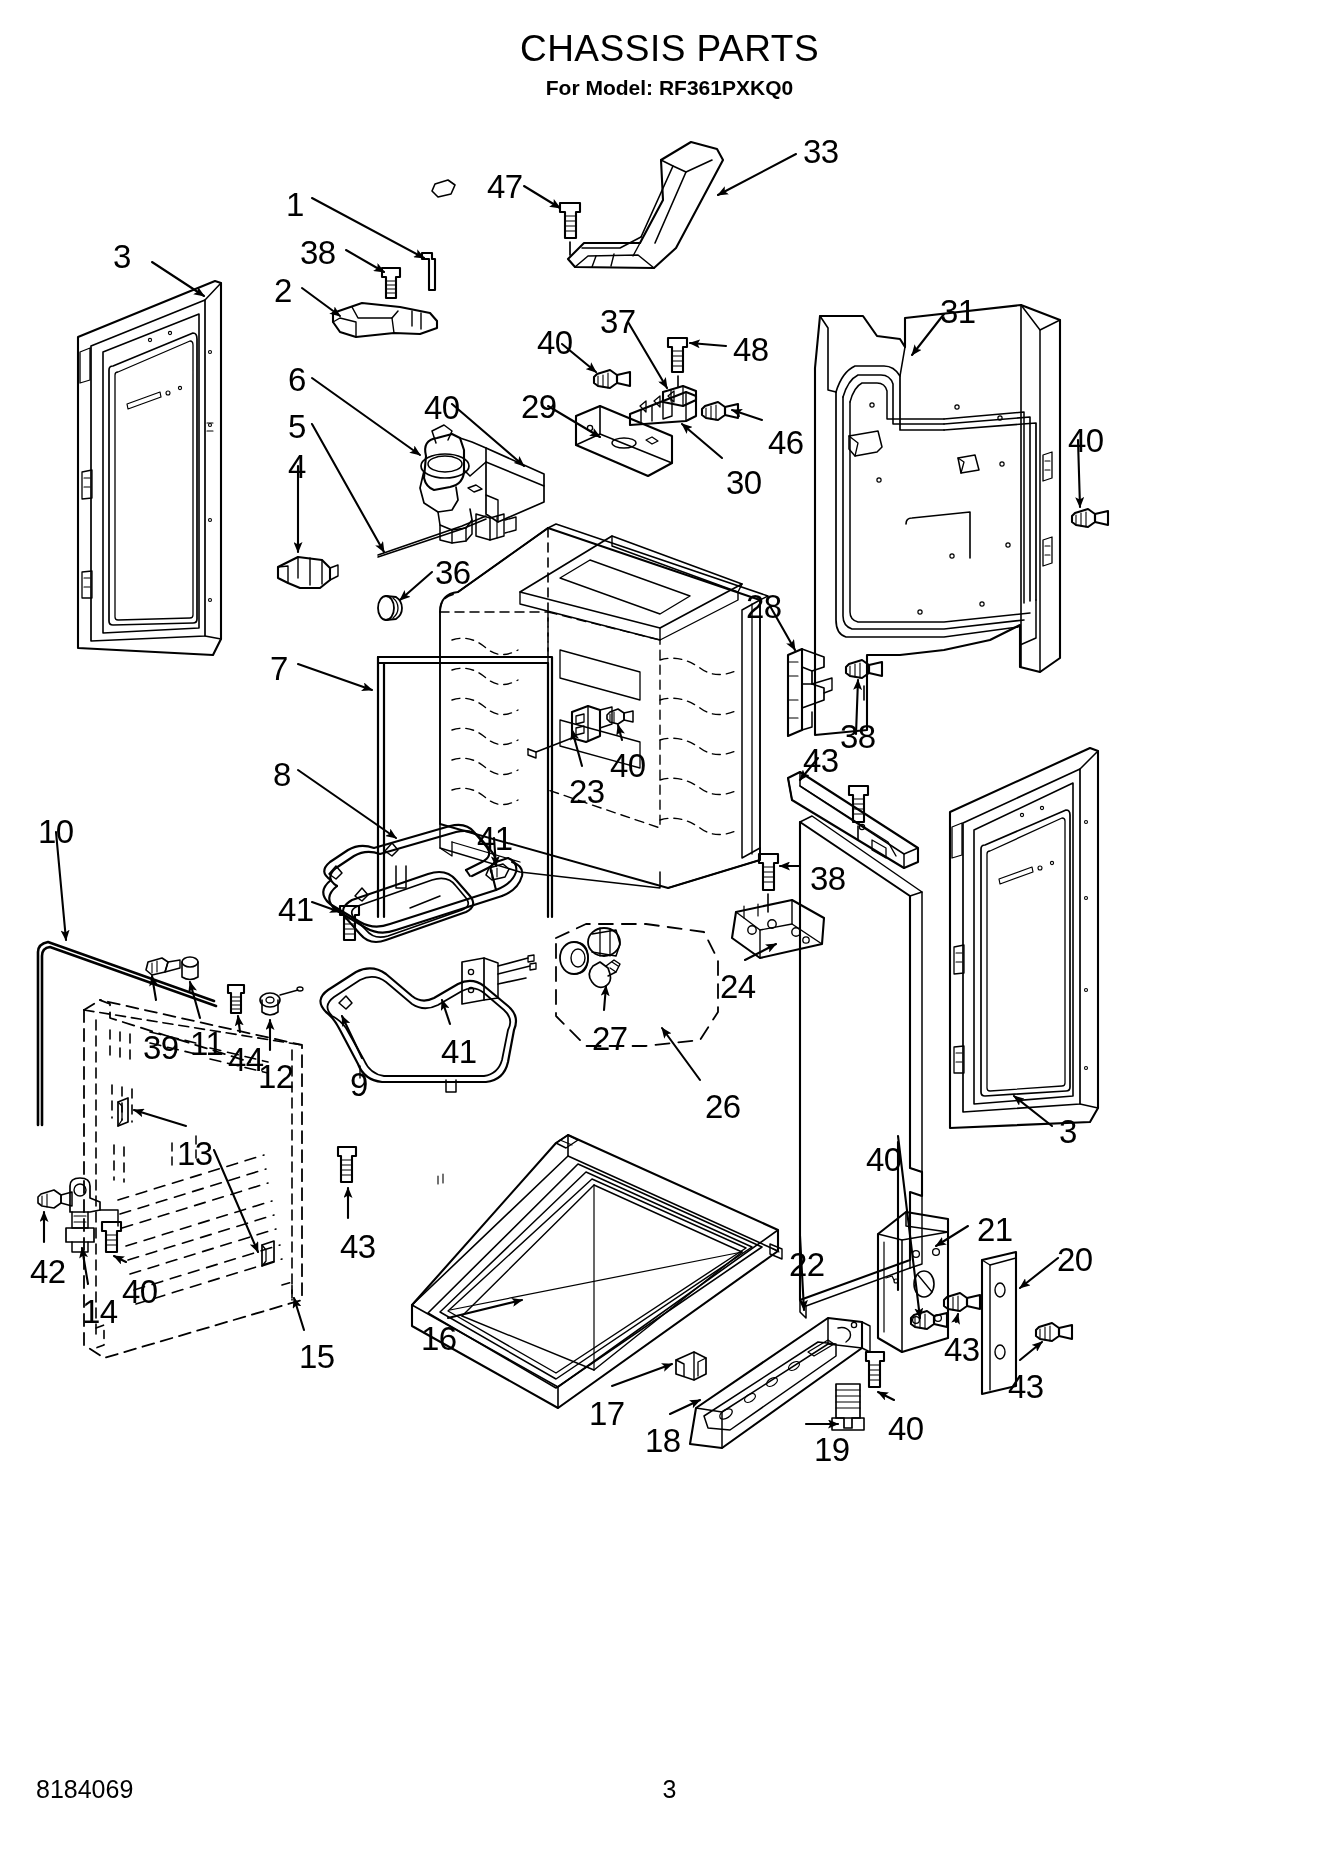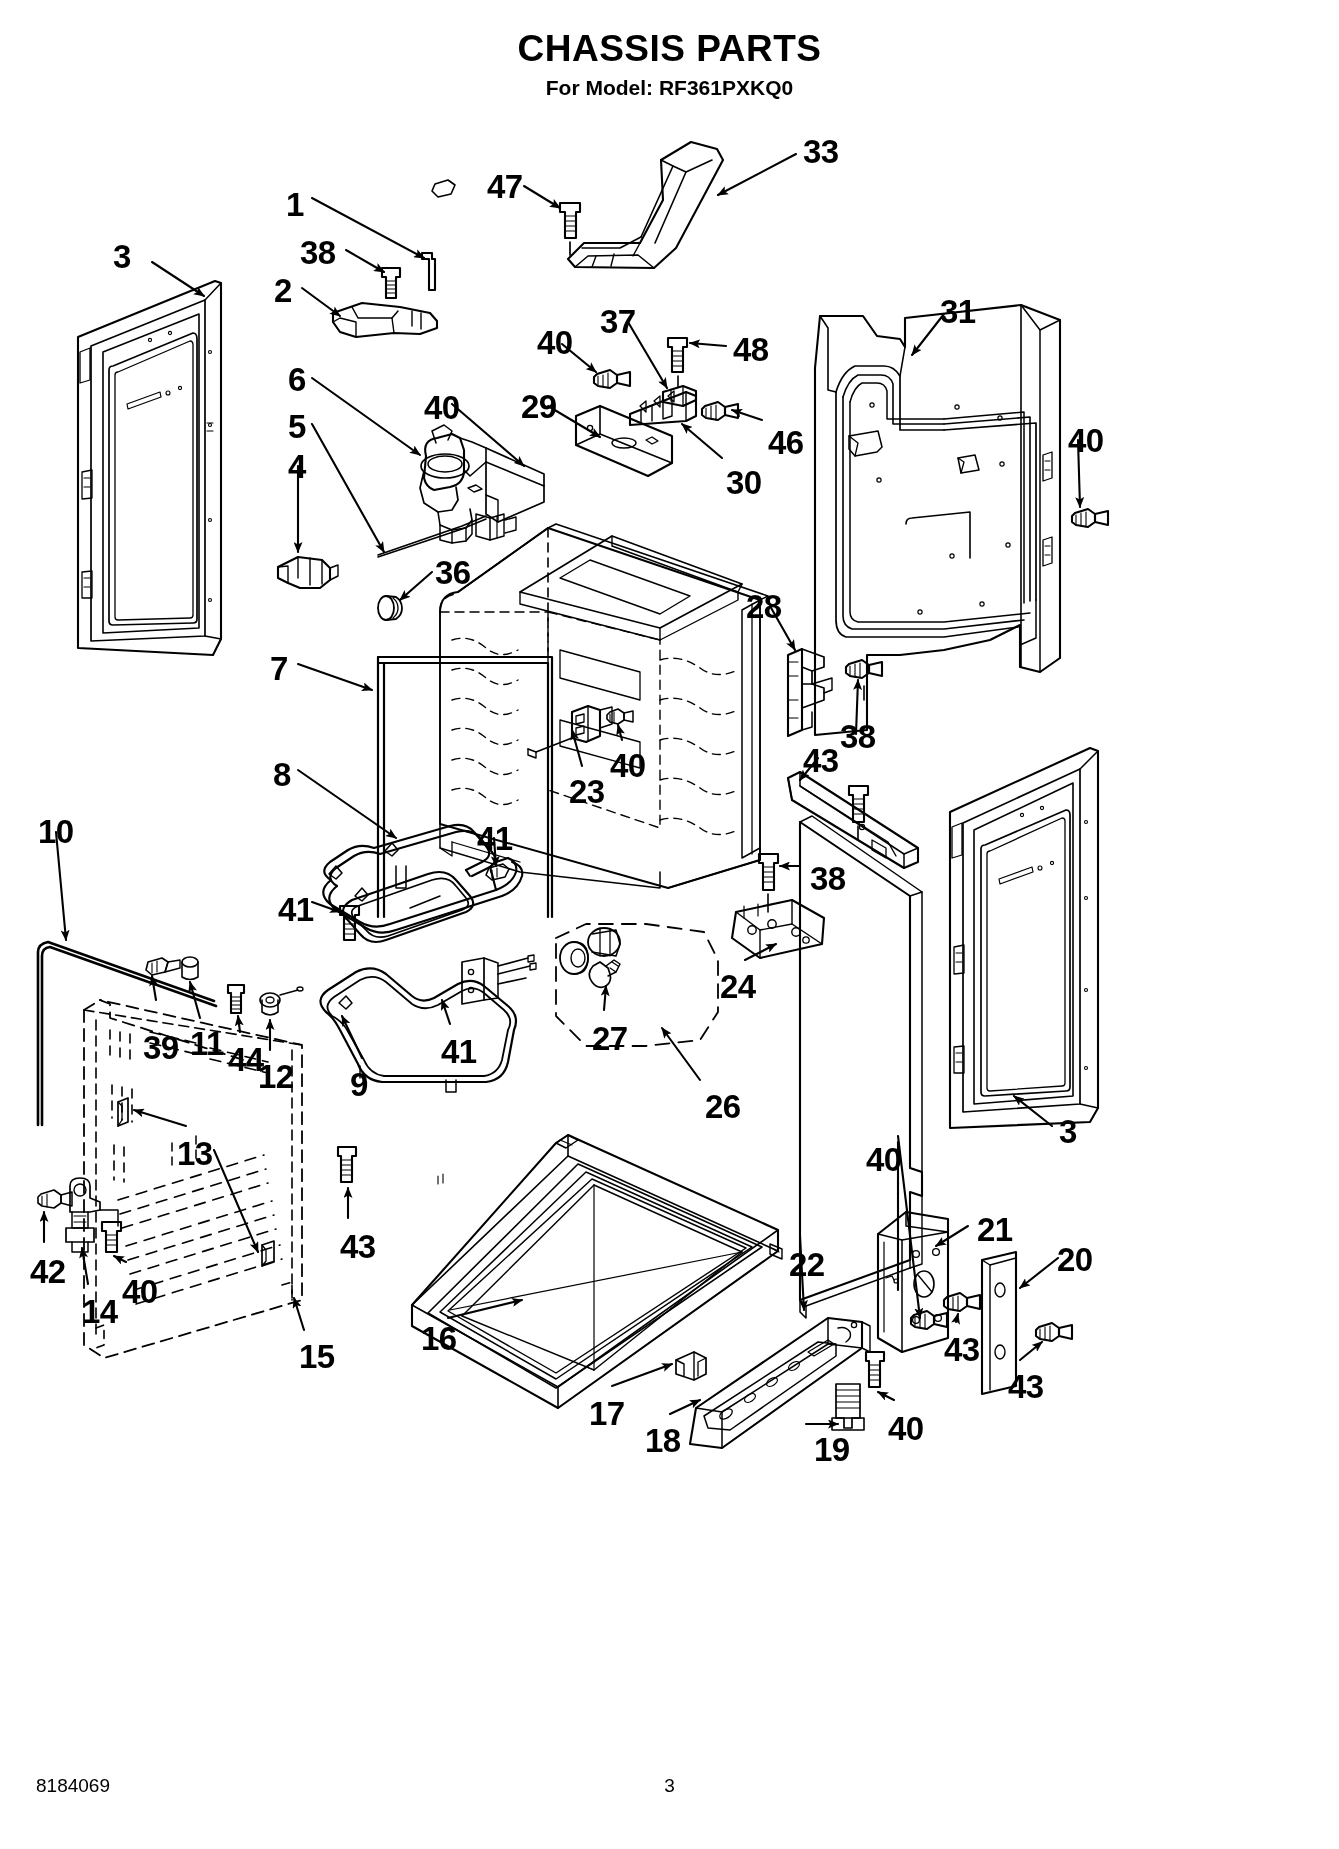--- a/index.html
+++ b/index.html
@@ -9,41 +9,41 @@
     position:relative;
     width:1339px;height:1849px;
     background:#fff;
     overflow:hidden;
   }
   #titleblock{
     position:absolute;top:28px;left:0;width:1339px;
     text-align:center;
   }
   #titleblock .t1{
-    font-size:37px;font-weight:bold;letter-spacing:0.5px;
+    font-size:37px;font-weight:normal;letter-spacing:0.5px;
     font-family:"Liberation Sans",sans-serif;
     line-height:1.15;
   }
   #titleblock .t2{
     font-size:21px;font-weight:bold;margin-top:4px;line-height:1.25;
   }
   #titleblock .t3{
     font-size:21px;font-weight:bold;line-height:1.25;
   }
   #footer{
     position:absolute;left:0;top:1775px;width:1339px;height:40px;
-    font-size:19px;
+    font-size:25px;
   }
   #footer .fl{position:absolute;left:36px;top:0;}
   #footer .fc{position:absolute;left:0;top:0;width:1339px;text-align:center;}
   svg#art{position:absolute;left:0;top:0;width:1339px;height:1849px;}
   .callout{
     position:absolute;
     font-size:33px;
-    font-weight:700;
+    font-weight:400;
     font-family:"Liberation Sans",sans-serif;
     line-height:1;
     white-space:nowrap;
     letter-spacing:-0.5px;
   }
 </style>
 </head>
 <body>
 
 <div id="page">

